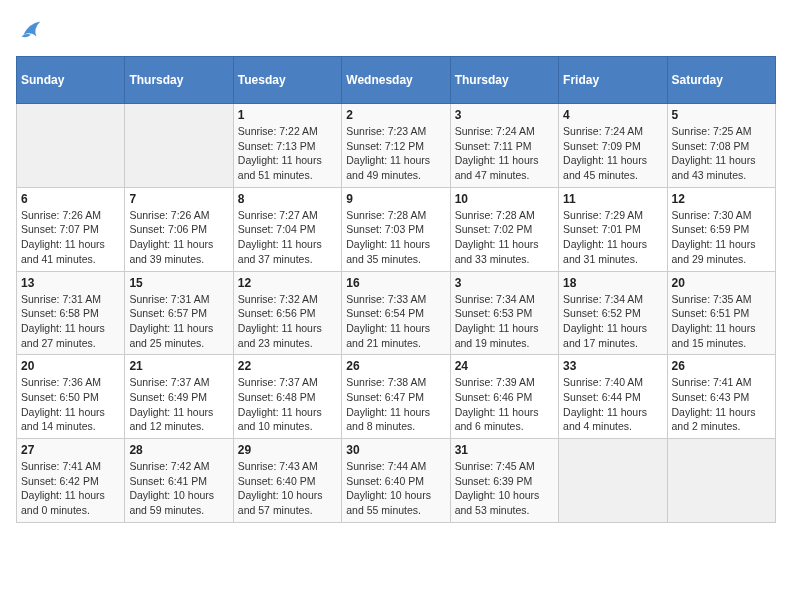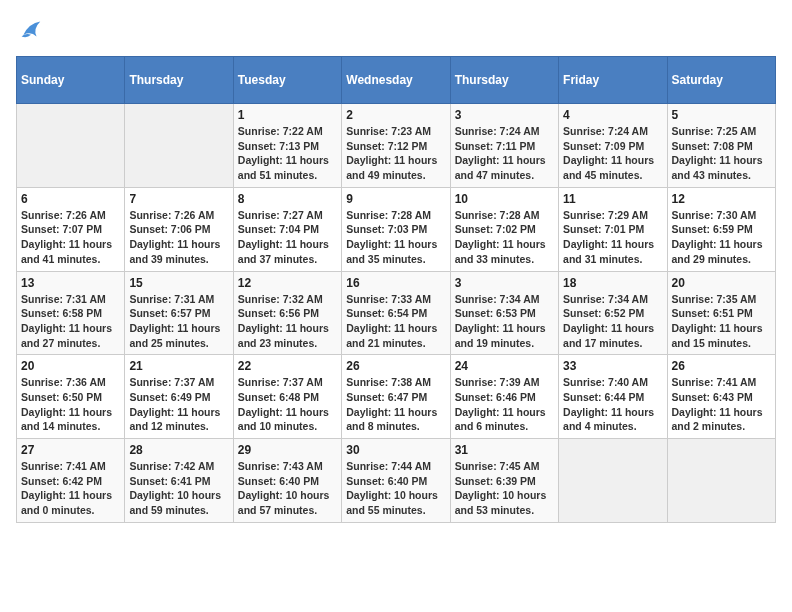--- a/index.html
+++ b/index.html
@@ -74,21 +74,20 @@
     .day-number {
       font-weight: bold;
       font-size: 12px;
       margin-bottom: 2px;
       color: #222;
     }
     .day-info {
       font-size: 10.5px;
       color: #333;
       line-height: 1.4;
-      font-weight: bold;
     }
     td.empty {
       background: #f0f0f0 !important;
     }
   </style>
 </head>
 <body>
 
 <div class="header">
   <div class="logo">

